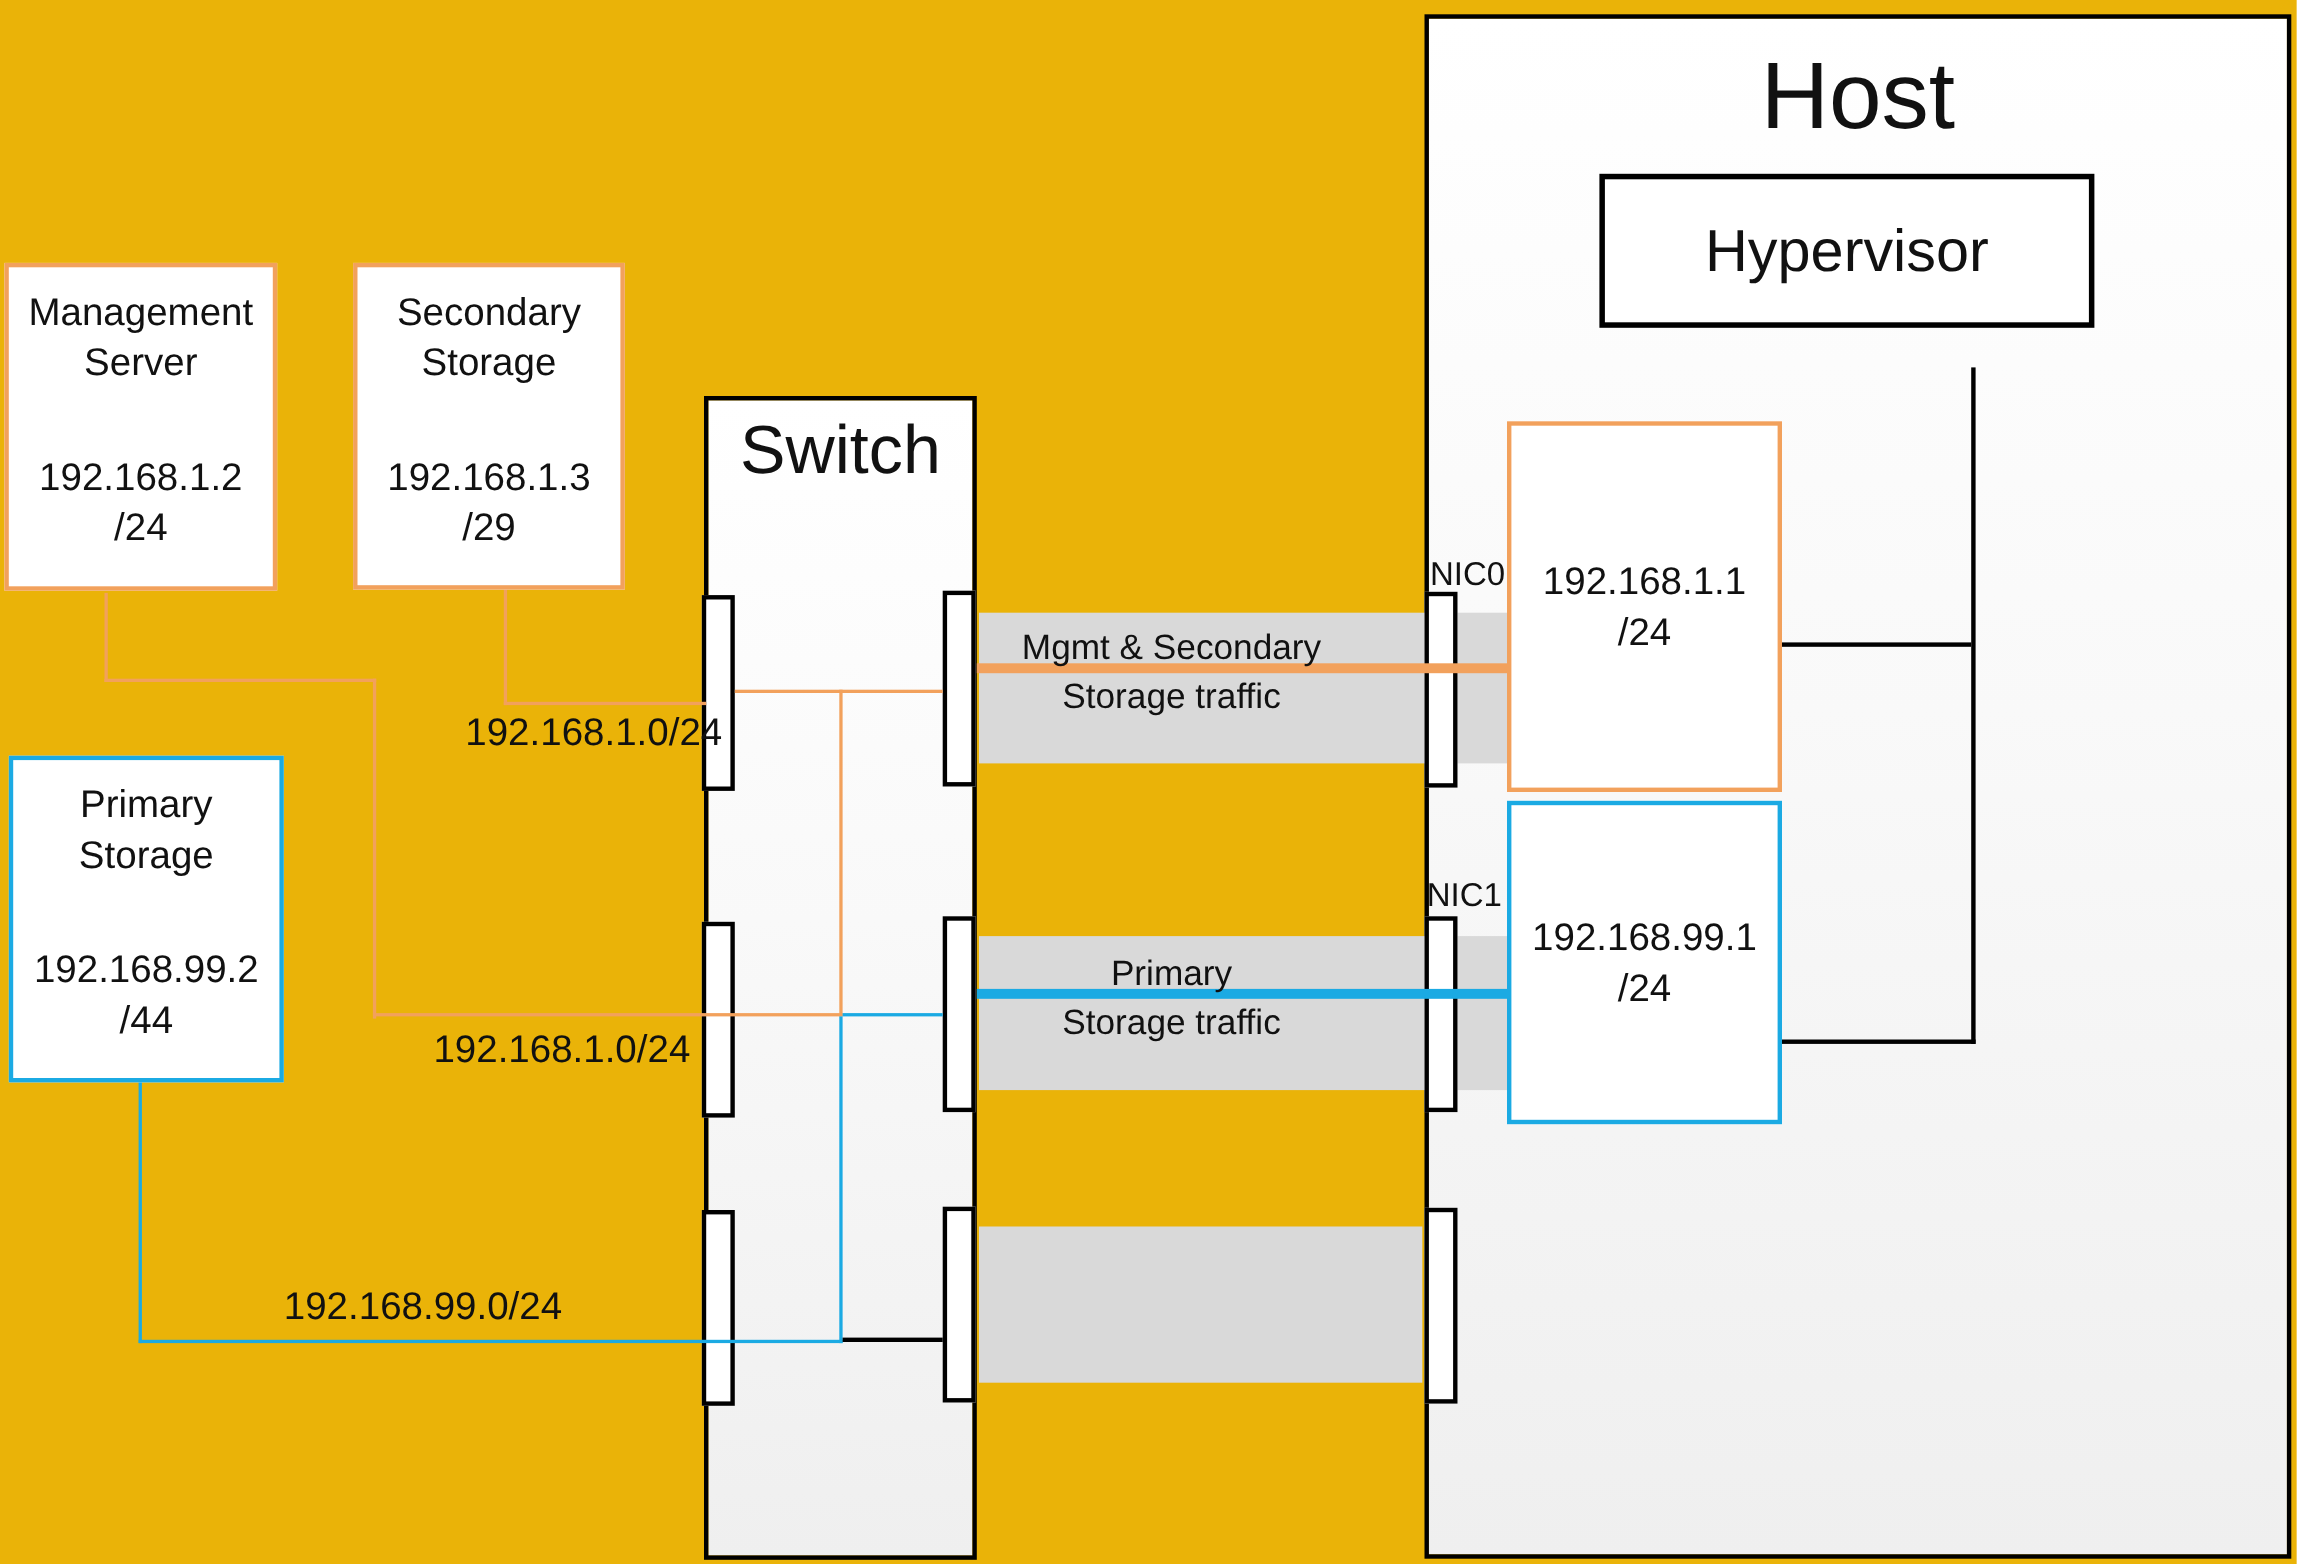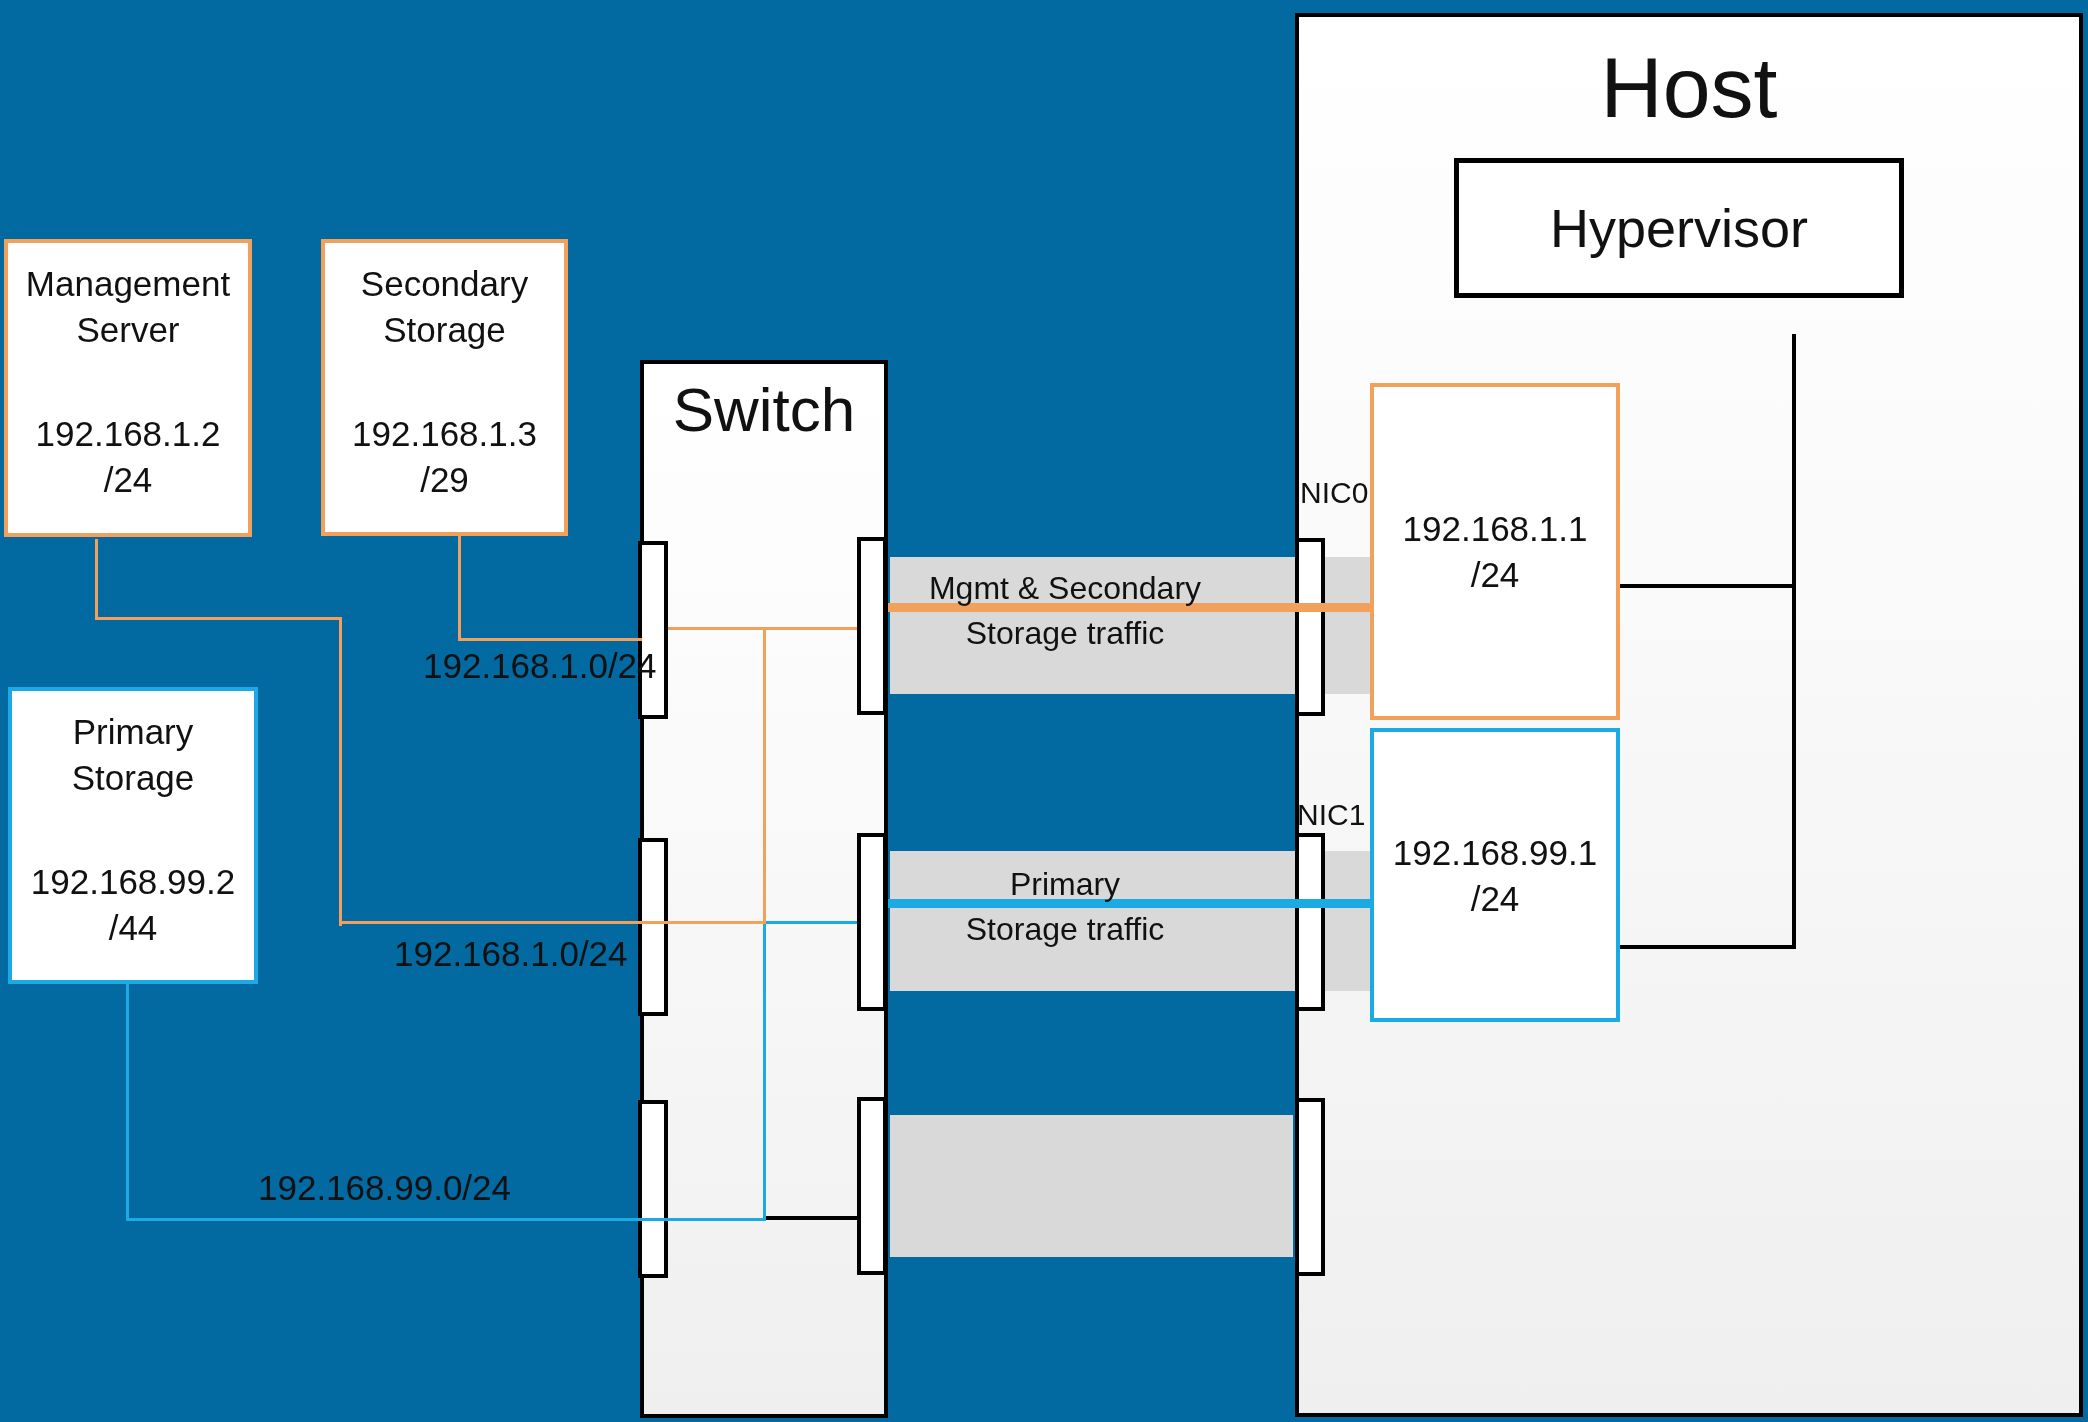--- a/index.html
+++ b/index.html
@@ -5,21 +5,21 @@
   :root{
     --orange:#F2A15C;
     --blue:#1BAAE3;
     --band:#D9D9D9;
     --ink:#111111;
   }
   html,body{margin:0;padding:0;background:#ffffff;}
   .canvas{
     position:relative;width:2088px;height:1422px;overflow:hidden;
     font-family:"Liberation Sans",sans-serif;color:var(--ink);
-    background:#0369a1;
+    background:#eab308;
   }
   .box{position:absolute;box-sizing:border-box;background:#ffffff;border:4px solid #000;}
   .bigbox{background:linear-gradient(180deg,#ffffff 0%,#f9f9f9 45%,#efefef 100%);}
   .obox{border-color:var(--orange);padding-left:32px;}
   .bbox{border-color:var(--blue);}
   .port{position:absolute;box-sizing:border-box;width:30px;height:178px;background:#ffffff;border:4px solid #000;}
   .band{position:absolute;background:var(--band);}
   .hline,.vline{position:absolute;}
   .oline{background:var(--orange);}
   .bline{background:var(--blue);}
@@ -128,21 +128,21 @@
 /24</div>
     </div>
   </div>
   <div class="box bbox" style="left:1370px;top:728px;width:250px;height:294px;">
     <div class="nodetext centered">
       <div class="ip">192.168.99.1
 /24</div>
     </div>
   </div>
 
-  <div class="niclabel" style="left:1300px;top:476px;">NIC0</div>
+  <div class="niclabel" style="left:1300px;top:506px;">NIC0</div>
   <div class="niclabel" style="left:1297px;top:798px;">NIC1</div>
 
   <div class="netlabel" style="left:423px;top:646px;">192.168.1.0/24</div>
   <div class="netlabel" style="left:394px;top:934px;">192.168.1.0/24</div>
   <div class="netlabel" style="left:258px;top:1168px;">192.168.99.0/24</div>
 
   <div class="trafficlabel" style="left:915px;top:566px;">Mgmt &amp; Secondary
 Storage traffic</div>
   <div class="trafficlabel" style="left:915px;top:862px;">Primary
 Storage traffic</div>

